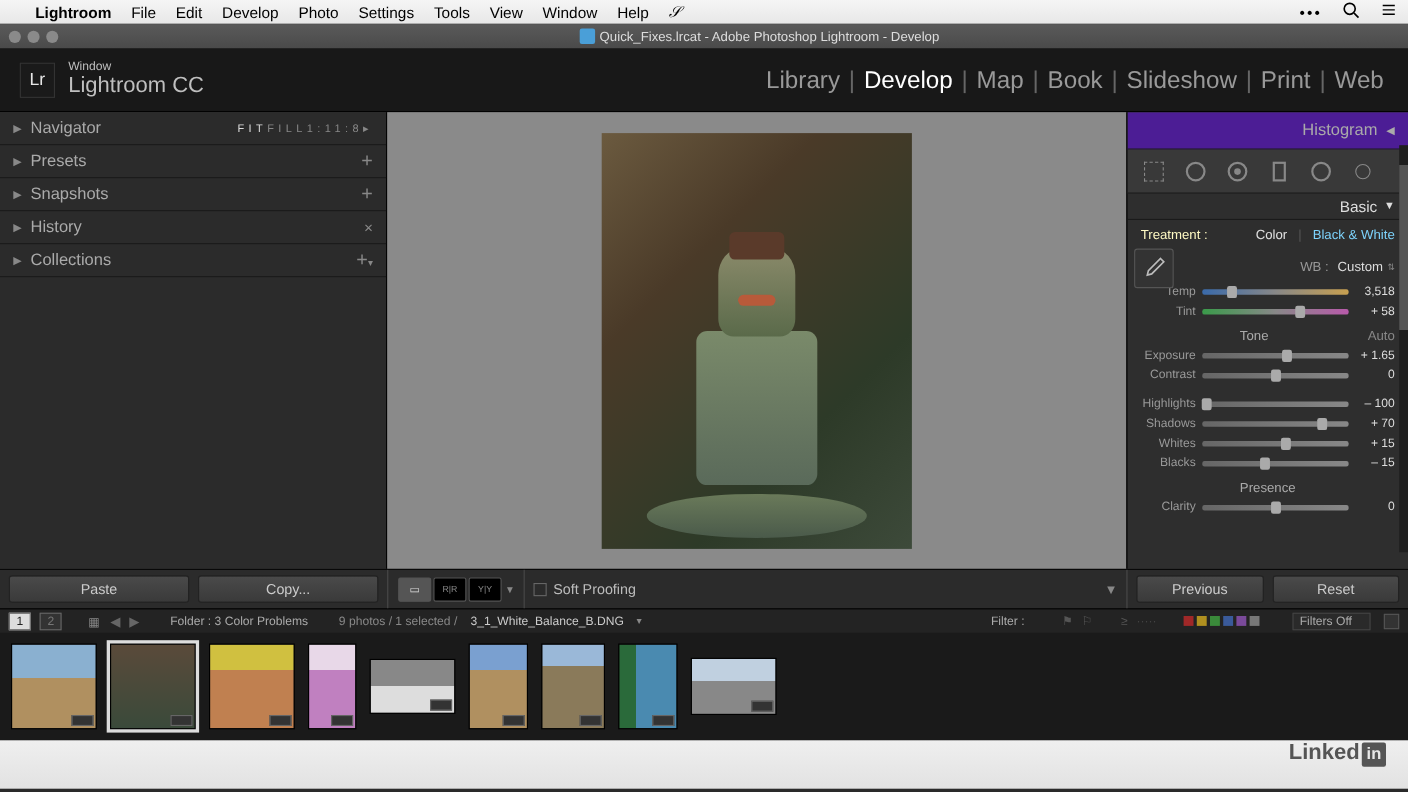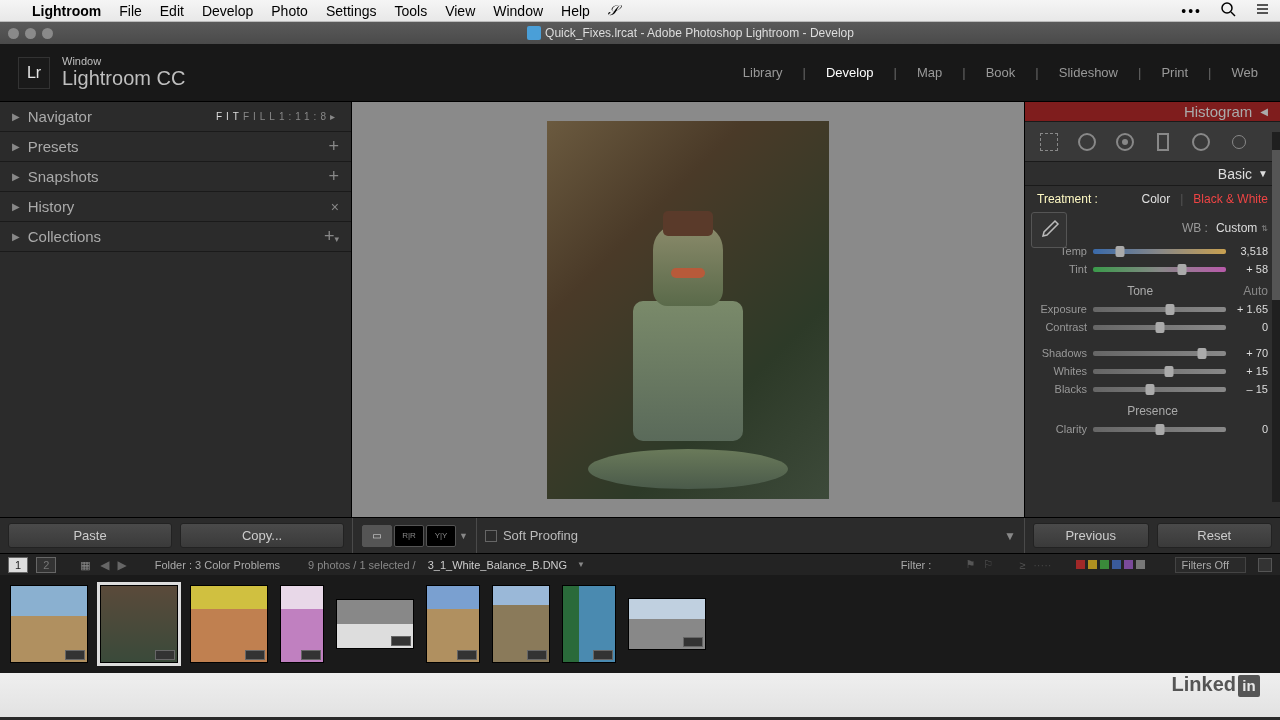--- a/index.html
+++ b/index.html
@@ -18,21 +18,21 @@
 .win-title .title-text { flex:1; text-align:center; }
 .lr-doc-icon { display:inline-block; width:14px; height:14px; background:#4a9fd8; border-radius:2px; margin-right:4px; vertical-align:middle; }
 
 
 .app-header { height:58px; background:#181818; display:flex; align-items:center; padding:0 18px; border-bottom:1px solid #000; }
 .lr-logo { width:32px; height:32px; background:#1a1a1a; border:1px solid #333; display:flex; align-items:center; justify-content:center; color:#e6e6e6; font-size:16px; font-weight:400; margin-right:12px; font-family:"Adobe Clean",sans-serif; }
 .lr-brand-text { color:#bfbfbf; }
 .lr-brand-text .small { font-size:11px; }
 .lr-brand-text .big { font-size:20px; }
 .app-header .spacer { flex:1; }
-.modules { display:flex; align-items:center; gap:16px; color:#999; font-size:13px; }
+.modules { display:flex; align-items:center; gap:4px; color:#999; font-size:22px; }
 .modules .mod { padding:0 4px; }
 .modules .sep { color:#666; }
 .modules .active { color:#fff; font-weight:500; }
 
 
 .main { display:flex; height:415px; background:#343434; }
 .left-panel { width:352px; background:#2b2b2b; border-right:1px solid #000; }
 .panel-row { height:30px; display:flex; align-items:center; padding:0 12px; border-bottom:1px solid #1a1a1a; color:#aaa; font-size:15px; position:relative; }
 .panel-row .tri { font-size:10px; margin-right:8px; color:#888; }
 .panel-row .plus { margin-left:auto; font-size:18px; color:#888; }
@@ -43,36 +43,36 @@
 .center { flex:1; background:#8a8a8a; display:flex; align-items:center; justify-content:center; position:relative; }
 .photo { width:282px; height:378px; background:linear-gradient(135deg,#6b5a3f 0%,#4a3a28 30%,#2d3a28 70%,#3d4a3a 100%); position:relative; overflow:hidden; }
 .statue { position:absolute; left:50%; top:28%; transform:translateX(-50%); width:130px; height:240px; }
 .statue-head { width:70px; height:80px; background:linear-gradient(180deg,#8a8a6a,#5a6a4a); border-radius:30% 30% 20% 20%; margin:0 auto; position:relative; }
 .statue-head::before { content:""; position:absolute; top:-15px; left:10px; width:50px; height:25px; background:#5a3a2a; border-radius:5px; }
 .statue-mouth { position:absolute; top:42px; left:18px; width:34px; height:10px; background:#b85a3a; border-radius:5px; }
 .statue-body { width:110px; height:140px; background:linear-gradient(180deg,#7a8a6a,#5a6a5a); border-radius:10px; margin:-5px auto 0; }
 .statue-base { position:absolute; bottom:10px; left:50%; transform:translateX(-50%); width:200px; height:40px; background:linear-gradient(180deg,#6a7a5a,#4a5a4a); border-radius:50%; }
 
 .right-panel { width:256px; background:#2e2e2e; border-left:1px solid #000; overflow:hidden; position:relative; }
-.hist-head { height:20px; display:flex; align-items:center; justify-content:flex-end; padding:0 12px; color:#aaa; font-size:15px; gap:8px; border-bottom:1px solid #1a1a1a; background:#7f1d1d; }
+.hist-head { height:34px; display:flex; align-items:center; justify-content:flex-end; padding:0 12px; color:#aaa; font-size:15px; gap:8px; border-bottom:1px solid #1a1a1a; background:#4c1d95; }
 .right-scroll { position:absolute; right:0; top:30px; width:8px; height:370px; background:#1f1f1f; }
 .right-scroll .thumb { width:8px; height:150px; background:#555; margin-top:18px; }
 
 .tools-row { height:40px; background:#393939; display:flex; align-items:center; gap:14px; padding:0 12px; border-bottom:1px solid #1a1a1a; }
 .tool { width:24px; height:24px; display:flex; align-items:center; justify-content:center; color:#888; }
 .tool.active { color:#ddd; }
 .tool-crop { border:1.5px dashed #888; width:18px; height:18px; }
 .tool-circle { width:18px; height:18px; border:2px solid #888; border-radius:50%; }
 .tool-circle.dot::after { content:""; width:6px; height:6px; background:#888; border-radius:50%; display:block; margin:4px auto; }
 .tool-rect { width:12px; height:18px; border:2px solid #888; }
 
 .basic-head { height:24px; display:flex; align-items:center; justify-content:flex-end; padding:0 12px; color:#ddd; font-size:14px; gap:6px; border-bottom:1px solid #1a1a1a; }
 .treat-row { height:26px; display:flex; align-items:center; padding:0 12px; font-size:12px; gap:10px; }
 .treat-row .lbl { color:#fef9c3; }
-.treat-row .opt { color:#ef4444; }
+.treat-row .opt { color:#7dd3fc; }
 .treat-row .opt.active { color:#e0e0e0; }
 
 .wb-section { padding:6px 12px 4px; position:relative; }
 .wb-row { display:flex; align-items:center; height:20px; font-size:12px; }
 .wb-row .lbl { flex:1; text-align:right; color:#999; padding-right:8px; }
 .wb-dropper { position:absolute; left:6px; top:0; width:36px; height:36px; border:1px solid #555; border-radius:3px; display:flex; align-items:center; justify-content:center; font-size:18px; color:#bbb; background:#333; }
 
 .slider-row { display:flex; align-items:center; height:18px; padding:0 12px; font-size:11px; }
 .slider-row .s-lbl { width:56px; text-align:right; color:#999; padding-right:6px; }
 .slider-row .s-track { flex:1; height:5px; background:linear-gradient(90deg,#666,#888); position:relative; border-radius:2px; }
@@ -304,20 +304,27 @@
         <span class="s-val">+ 1.65</span>
       </div>
     <div class="slider-row">
         <span class="s-lbl">Contrast</span>
         <div class="s-track">
           <div class="s-handle" style="left:50%"></div>
         </div>
         <span class="s-val">0</span>
       </div>
     <div style="height:8px"></div>
+    <div class="slider-row">
+        <span class="s-lbl">Highlights</span>
+        <div class="s-track">
+          <div class="s-handle" style="left:3%"></div>
+        </div>
+        <span class="s-val">– 100</span>
+      </div>
     <div class="slider-row">
         <span class="s-lbl">Shadows</span>
         <div class="s-track">
           <div class="s-handle" style="left:82%"></div>
         </div>
         <span class="s-val">+ 70</span>
       </div>
     <div class="slider-row">
         <span class="s-lbl">Whites</span>
         <div class="s-track">

